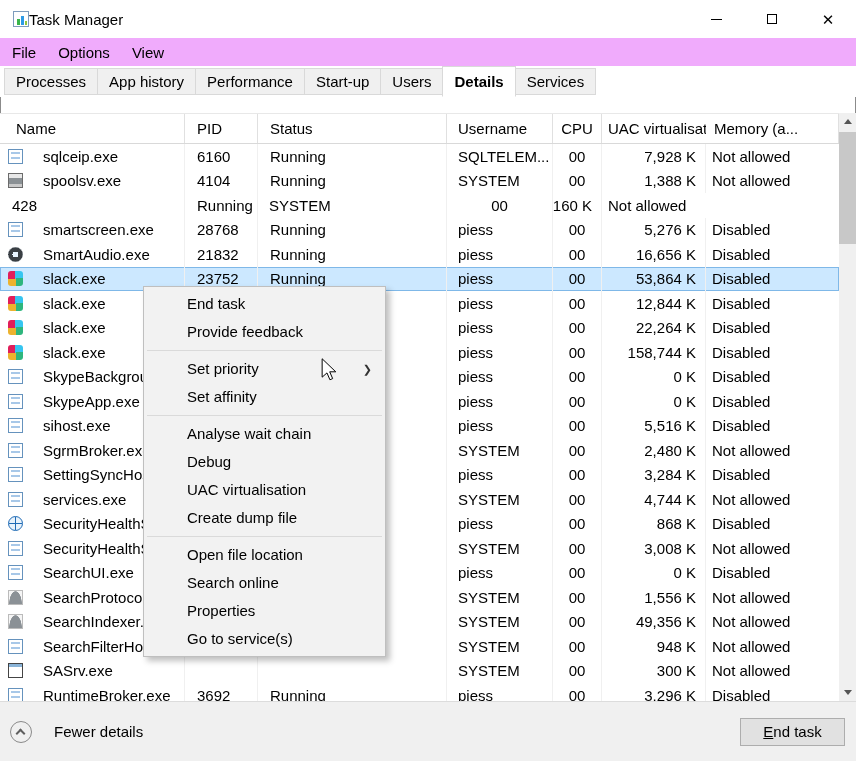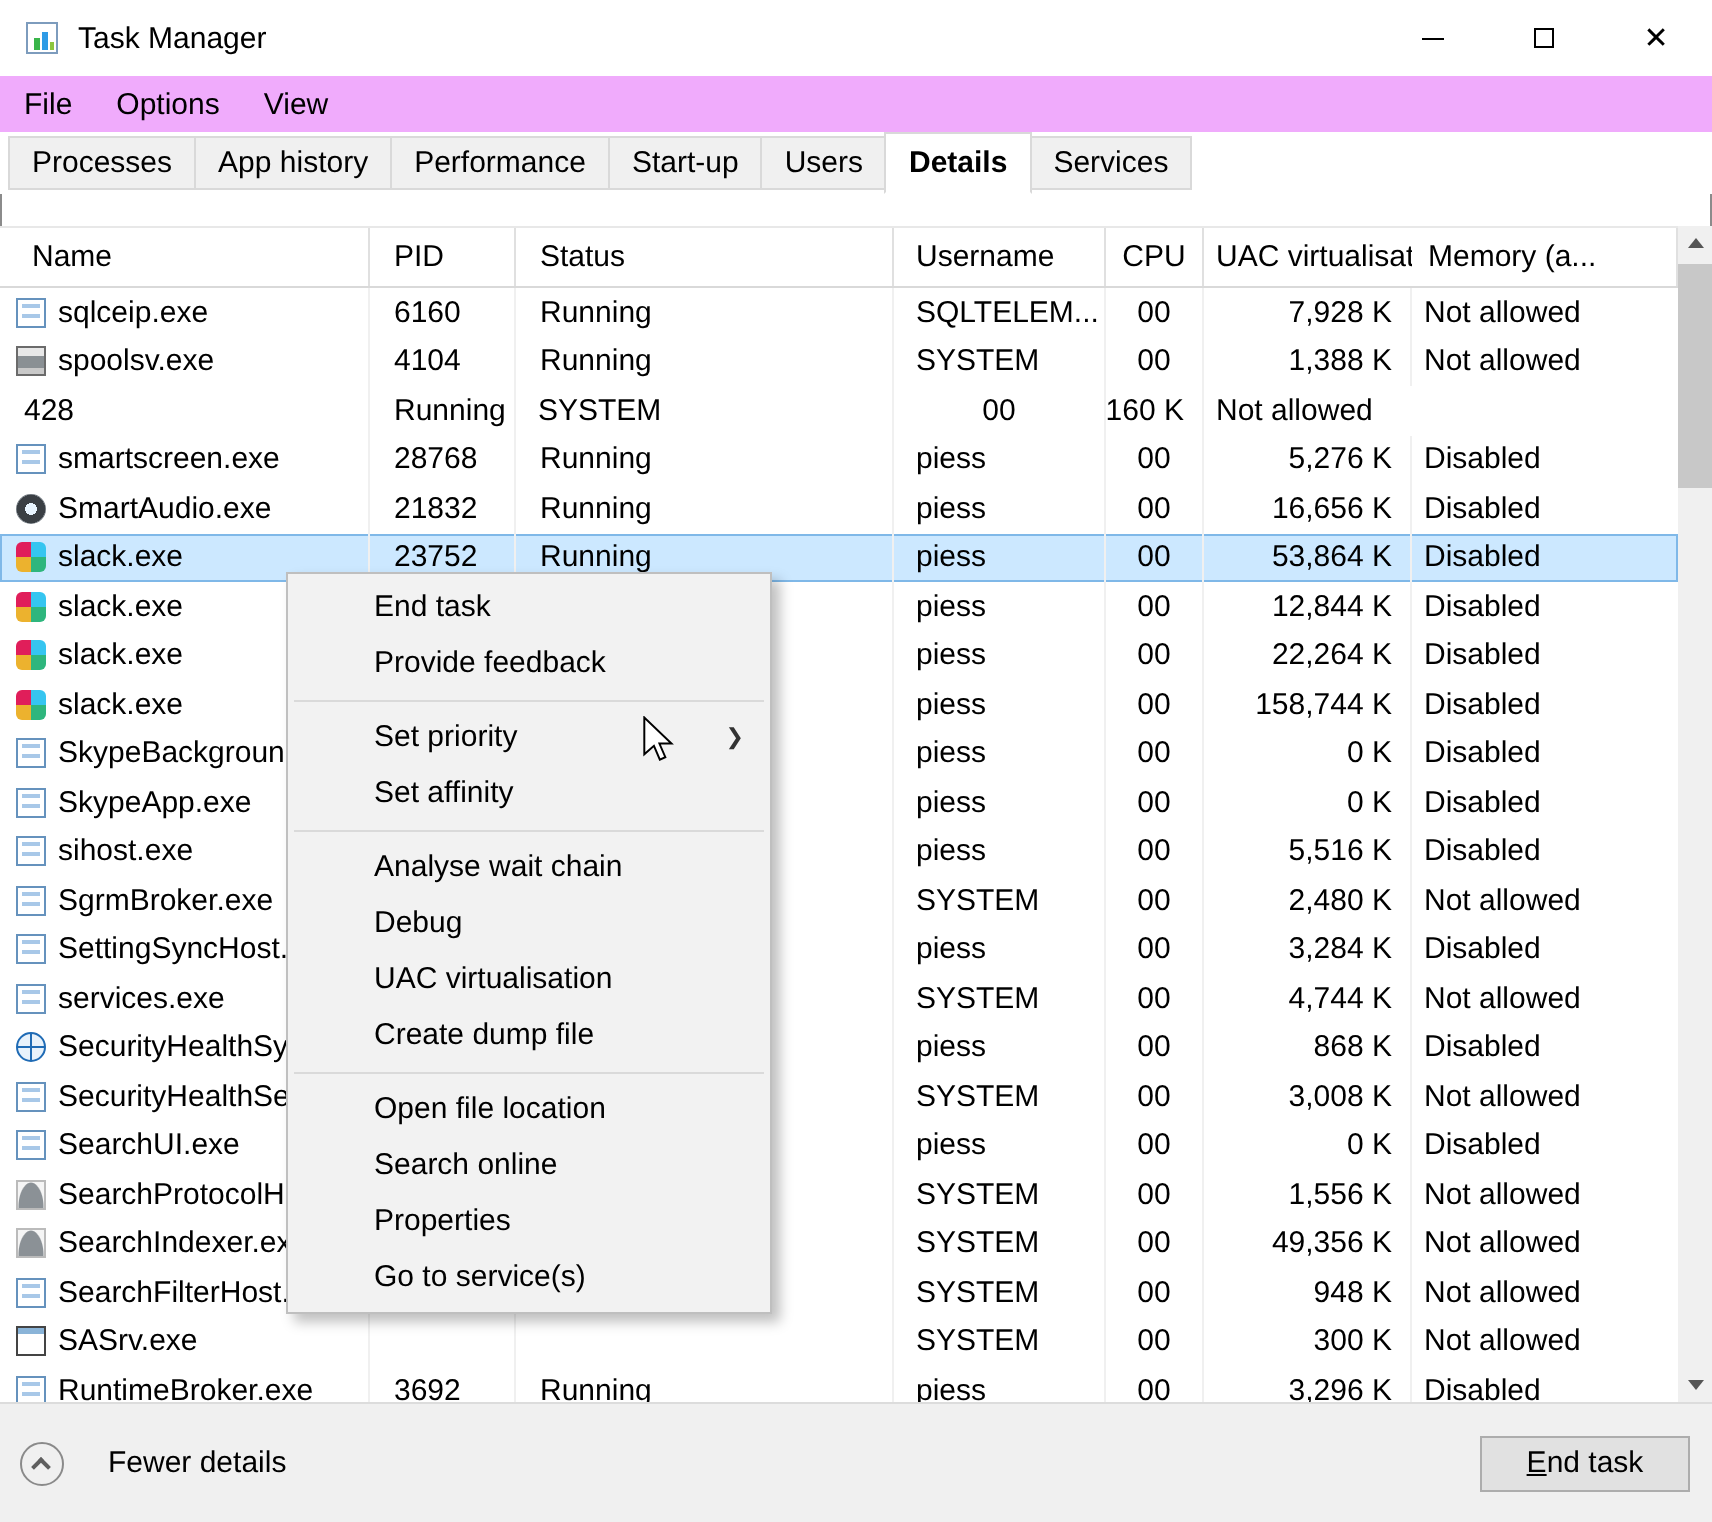--- a/index.html
+++ b/index.html
@@ -6,21 +6,21 @@
   html,body{width:856px;height:761px;overflow:hidden}
   body{font-family:"Liberation Sans","DejaVu Sans",sans-serif;font-size:15px;color:#000;background:#fff;position:relative}
   .window{position:absolute;inset:0;background:#fff;outline:1px solid #8b8b8b;outline-offset:-1px}
 
   
   .titlebar{position:absolute;top:0;left:0;right:0;height:38px;background:#fff;display:flex;align-items:center}
   .app-icon{width:16px;height:16px;margin-left:13px;border:1px solid #7d9cbd;background:
     linear-gradient(#39b54a,#39b54a) 3px 7px/3px 6px no-repeat,
     linear-gradient(#2e9be6,#2e9be6) 7px 4px/3px 9px no-repeat,
     linear-gradient(#8cc63f,#8cc63f) 11px 9px/2px 4px no-repeat,#fff}
-  .title{margin-left:10px;font-size:15px}
+  .title{font-size:15px}
   .winbtns{margin-left:auto;display:flex;height:100%}
   .winbtn{width:56px;height:100%;display:flex;align-items:center;justify-content:center;cursor:default}
   .glyph-min{width:11px;height:1px;background:#000;display:inline-block}
   .glyph-max{width:10px;height:10px;border:1px solid #000;display:inline-block}
   .glyph-close{font-size:15px;line-height:1}
 
   
   .menubar{position:absolute;top:38px;left:0;right:0;height:28px;background:#f0abfc;display:flex;align-items:center}
   .menu-item{padding:0 10px;margin-left:2px}
 
@@ -35,21 +35,21 @@
     border-top:1px solid #e8e8e8;border-bottom:1px solid #d9d9d9;background:#fff}
   .hc{display:flex;align-items:center;overflow:hidden;white-space:nowrap;border-right:1px solid #e0e0e0}
   .hc.c0{padding-left:16px}.hc.c1{padding-left:12px}.hc.c2{padding-left:12px}.hc.c3{padding-left:11px}
   .hc.c4{justify-content:center}.hc.c5{padding-left:8px}.hc.c6{padding-left:6px;border-right:none}
 
   
   .tbody{position:absolute;top:144px;left:0;width:839px;height:557px;overflow:hidden;background:#fff}
   .trow{display:grid;grid-template-columns:185px 73px 189px 106px 49px 104px 133px;height:24.5px}
   .trow.selected{background:var(--selection-bg,#cce8ff);box-shadow:inset 0 0 0 1px var(--selection-border,#7fb8e8)}
   .bc{display:flex;align-items:center;overflow:hidden;white-space:nowrap;border-right:1px solid #f0f0f0;height:100%}
-  .bc.c0{padding-left:8px;gap:6px}.bc.c1{padding-left:12px}.bc.c2{padding-left:12px}.bc.c3{padding-left:11px}
+  .bc.c0{padding-left:8px;gap:20px}.bc.c1{padding-left:12px}.bc.c2{padding-left:12px}.bc.c3{padding-left:11px}
   .bc.c4{justify-content:center}.bc.c5{justify-content:flex-end;padding-right:9px}.bc.c6{padding-left:6px;border-right:none}
 
   .picon{width:15px;height:15px;flex:0 0 15px;display:inline-block}
   .ic-app{border:1px solid #6592bd;background:repeating-linear-gradient(180deg,#a8c8e8 0 2px,#fff 2px 5px) 2px 2px/9px 9px no-repeat,#fff}
   .ic-slack{border-radius:3px;background:conic-gradient(#36c5f0 0 25%,#2eb67d 0 50%,#ecb22e 0 75%,#e01e5a 0)}
   .ic-printer{border:1px solid #6b6b6b;background:linear-gradient(#e8e8e8 0 4px,#8a9094 4px 10px,#c9c9c9 10px)}
   .ic-audio{border-radius:50%;background:radial-gradient(circle,#e8f4ff 0 3px,#3a3f44 3px 7px,#6e757c 7px)}
   .ic-shield{border-radius:50%;border:1px solid #1f6bb5;background:
     linear-gradient(#1f6bb5,#1f6bb5) 0 6px/13px 1px no-repeat,
     linear-gradient(#1f6bb5,#1f6bb5) 6px 0/1px 13px no-repeat,#e8f2fb}

